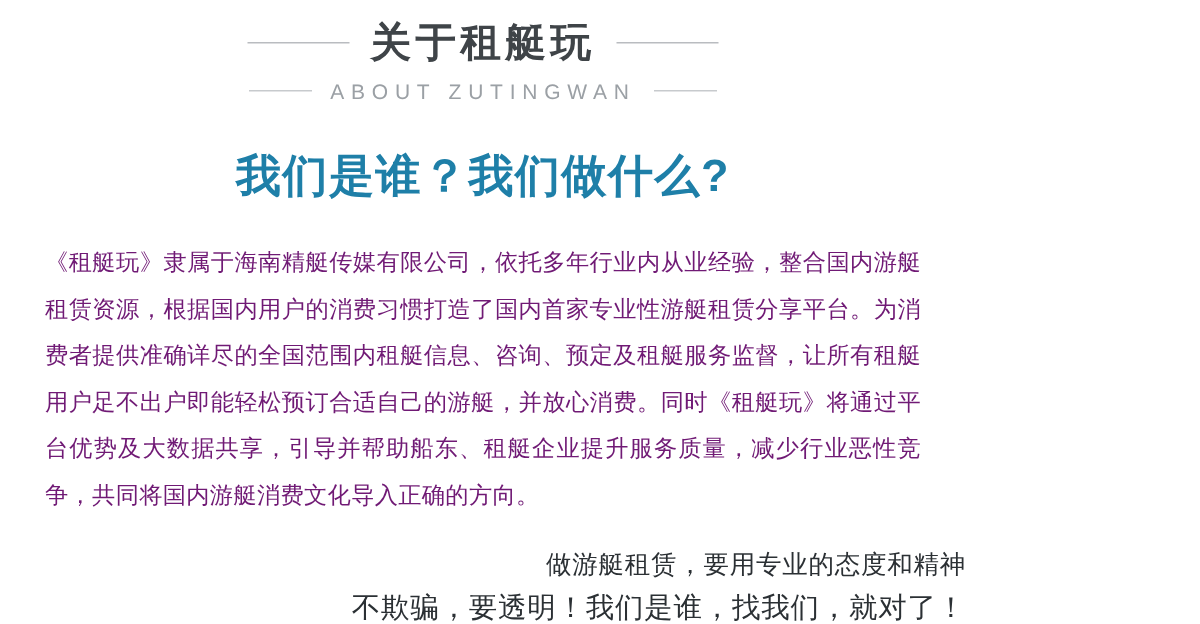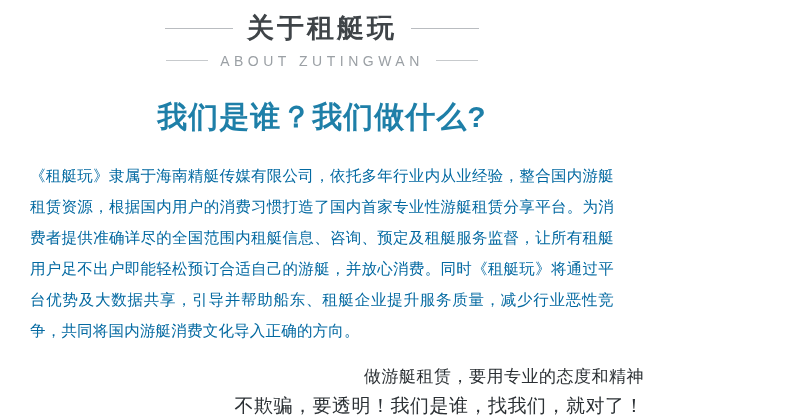--- a/index.html
+++ b/index.html
@@ -70,21 +70,21 @@
     font-size: 30px;
     font-weight: bold;
     letter-spacing: 1px;
   }
 
   
   .body-copy {
     margin: 22px 30px 0 30px;
     font-size: 15.5px;
     line-height: 31px;
-    color: #0369a1;
+    color: #701a75;
     text-align: justify;
     text-justify: inter-ideograph;
     letter-spacing: 0.2px;
   }
 
   
   .slogan {
     margin-top: 18px;
     text-align: right;
     color: #2b3034;

